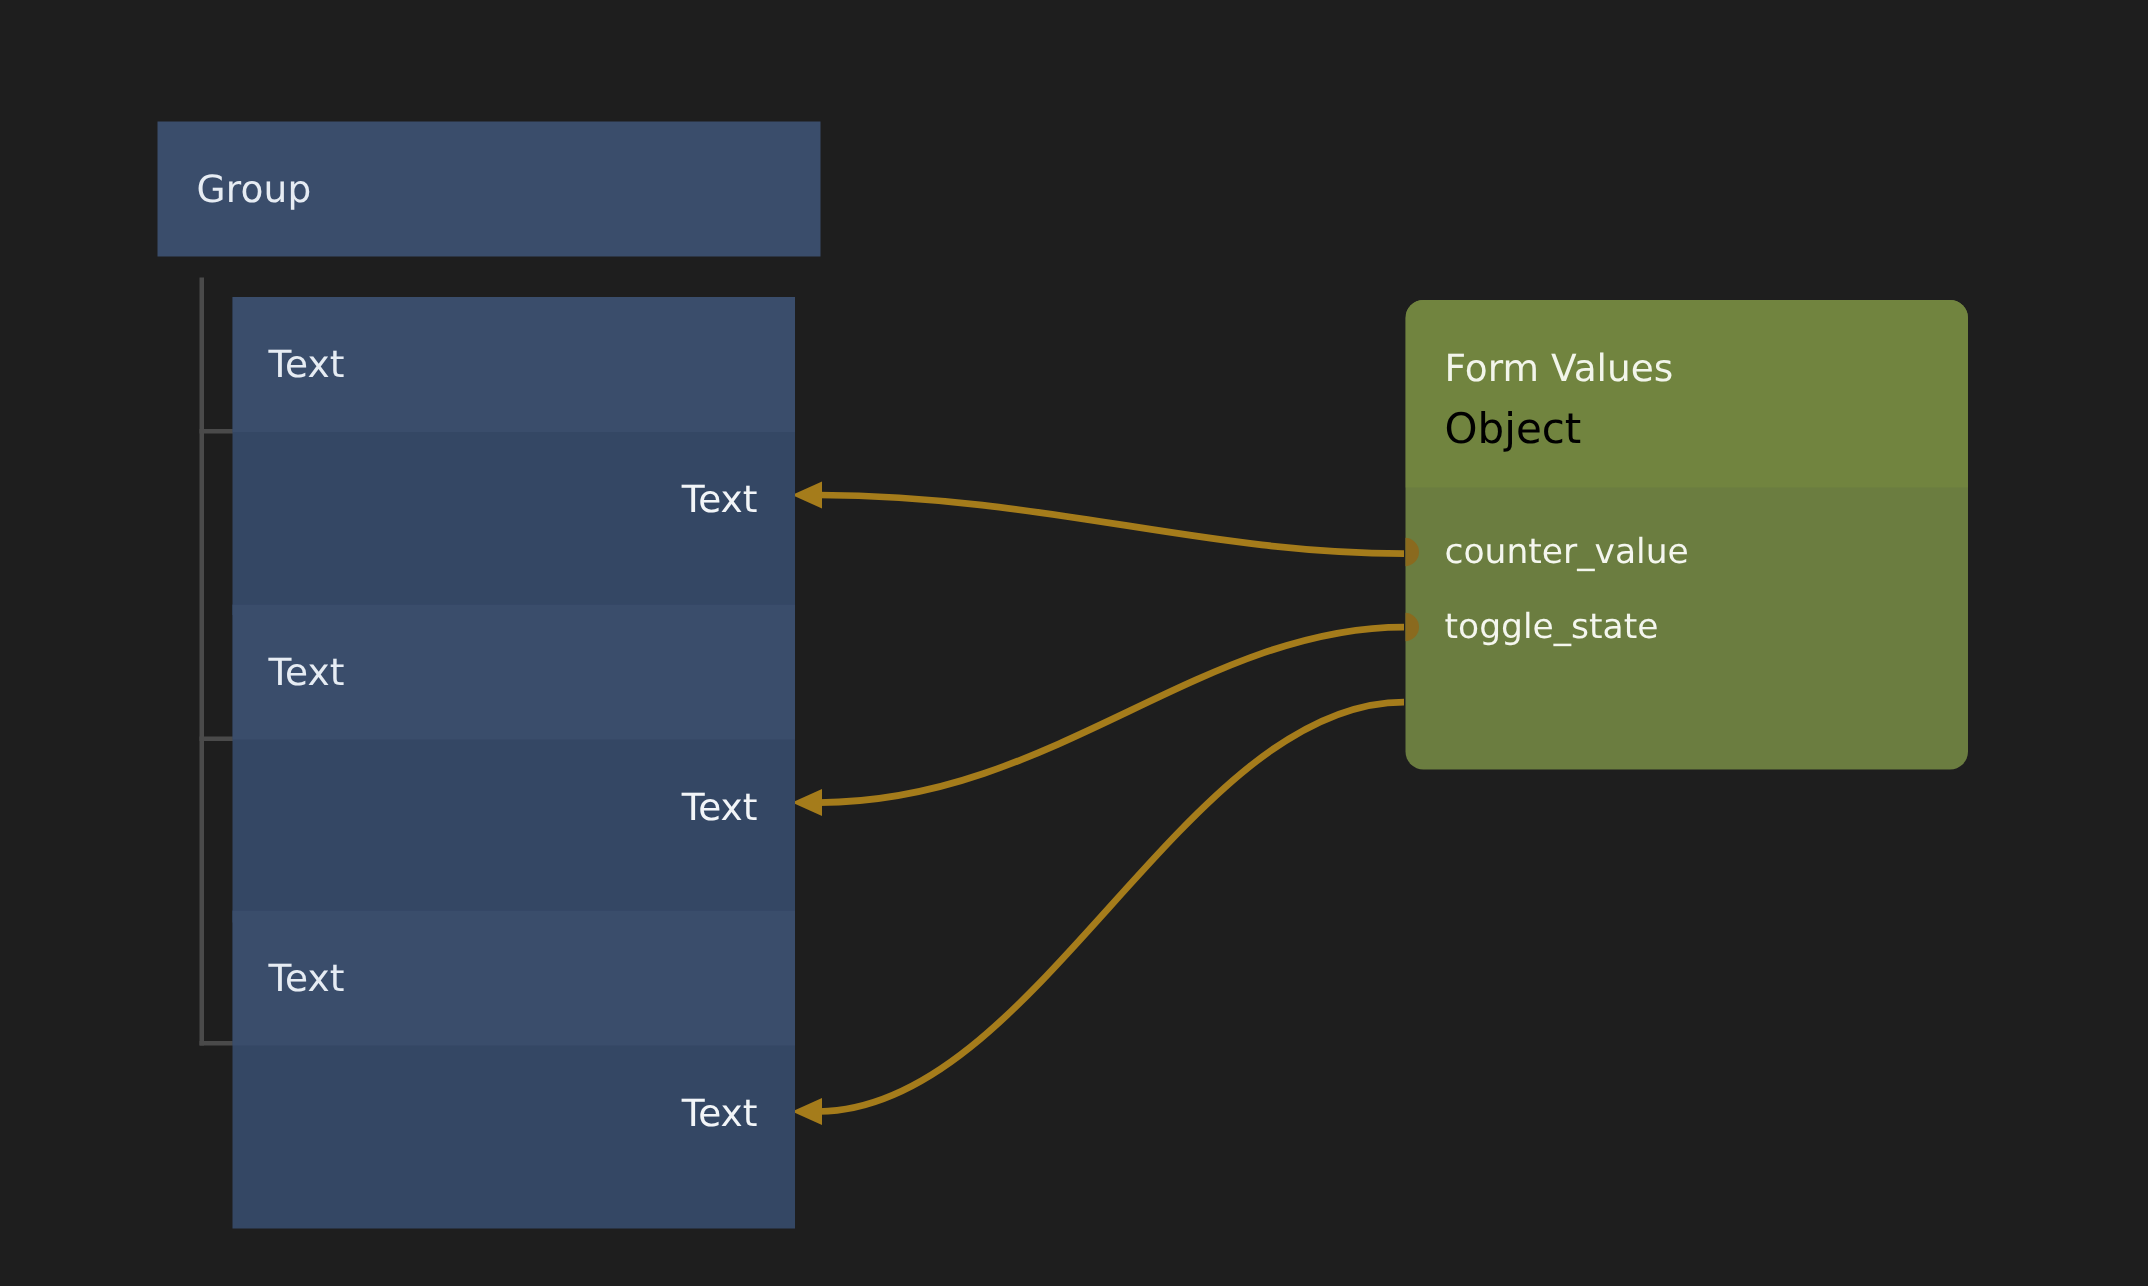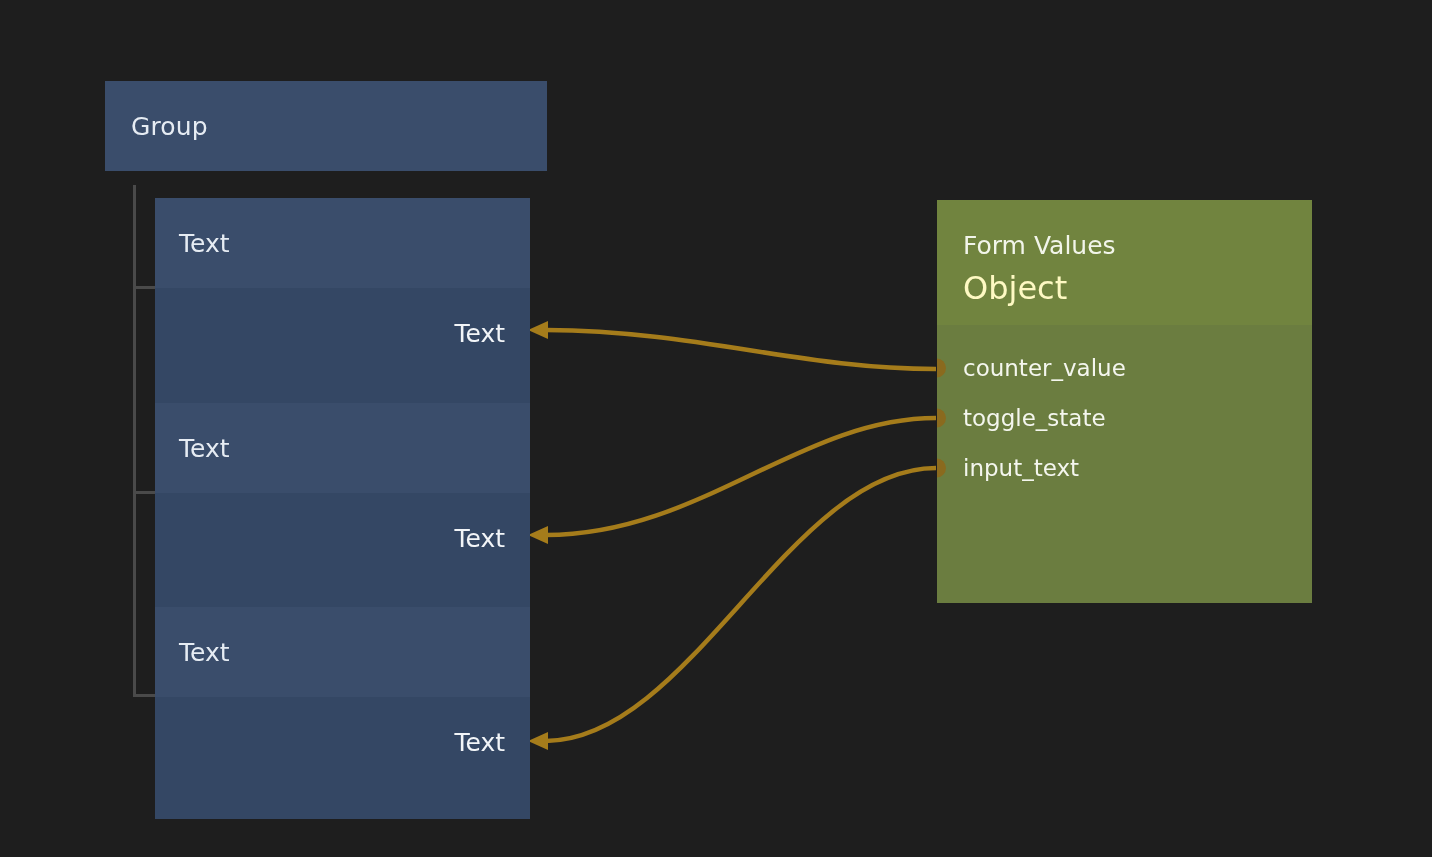--- a/index.html
+++ b/index.html
@@ -120,22 +120,23 @@
   }
   .stub-1 { top: 286px; }
   .stub-2 { top: 491px; }
   .stub-3 { top: 694px; }
 
   
   .object-node {
     left: 937px;
     top: 200px;
     width: 375px;
-    height: 403px;
+    height: 313px;
     background: #6b7d40;
+    border-radius: 12px;
   }
   .object-node .obj-head {
     position: absolute;
     left: 0;
     top: 0;
     width: 100%;
     height: 125px;
     background: #71843f;
   }
   .object-node .obj-title {
@@ -143,22 +144,22 @@
     left: 26px;
     top: 31px;
     color: #f2f5ea;
     font-size: 25px;
     white-space: nowrap;
   }
   .object-node .obj-subtitle {
     position: absolute;
     left: 26px;
     top: 69px;
-    color: #fef9c3;
-    font-size: 32px;
+    color: #000000;
+    font-size: 28px;
     white-space: nowrap;
   }
   .object-node .obj-rows {
     position: absolute;
     left: 0;
     top: 125px;
     width: 100%;
   }
   .obj-row {
     position: relative;
@@ -251,20 +252,16 @@
     <div class="obj-rows">
       <div class="obj-rows-pad"></div>
       <div class="obj-row">
         <span class="port-dot"></span>
         <span class="obj-row-label">counter_value</span>
       </div>
       <div class="obj-row">
         <span class="port-dot"></span>
         <span class="obj-row-label">toggle_state</span>
       </div>
-      <div class="obj-row">
-        <span class="port-dot"></span>
-        <span class="obj-row-label">input_text</span>
-      </div>
     </div>
   </div>
 
 </div>
 
 </body></html>

